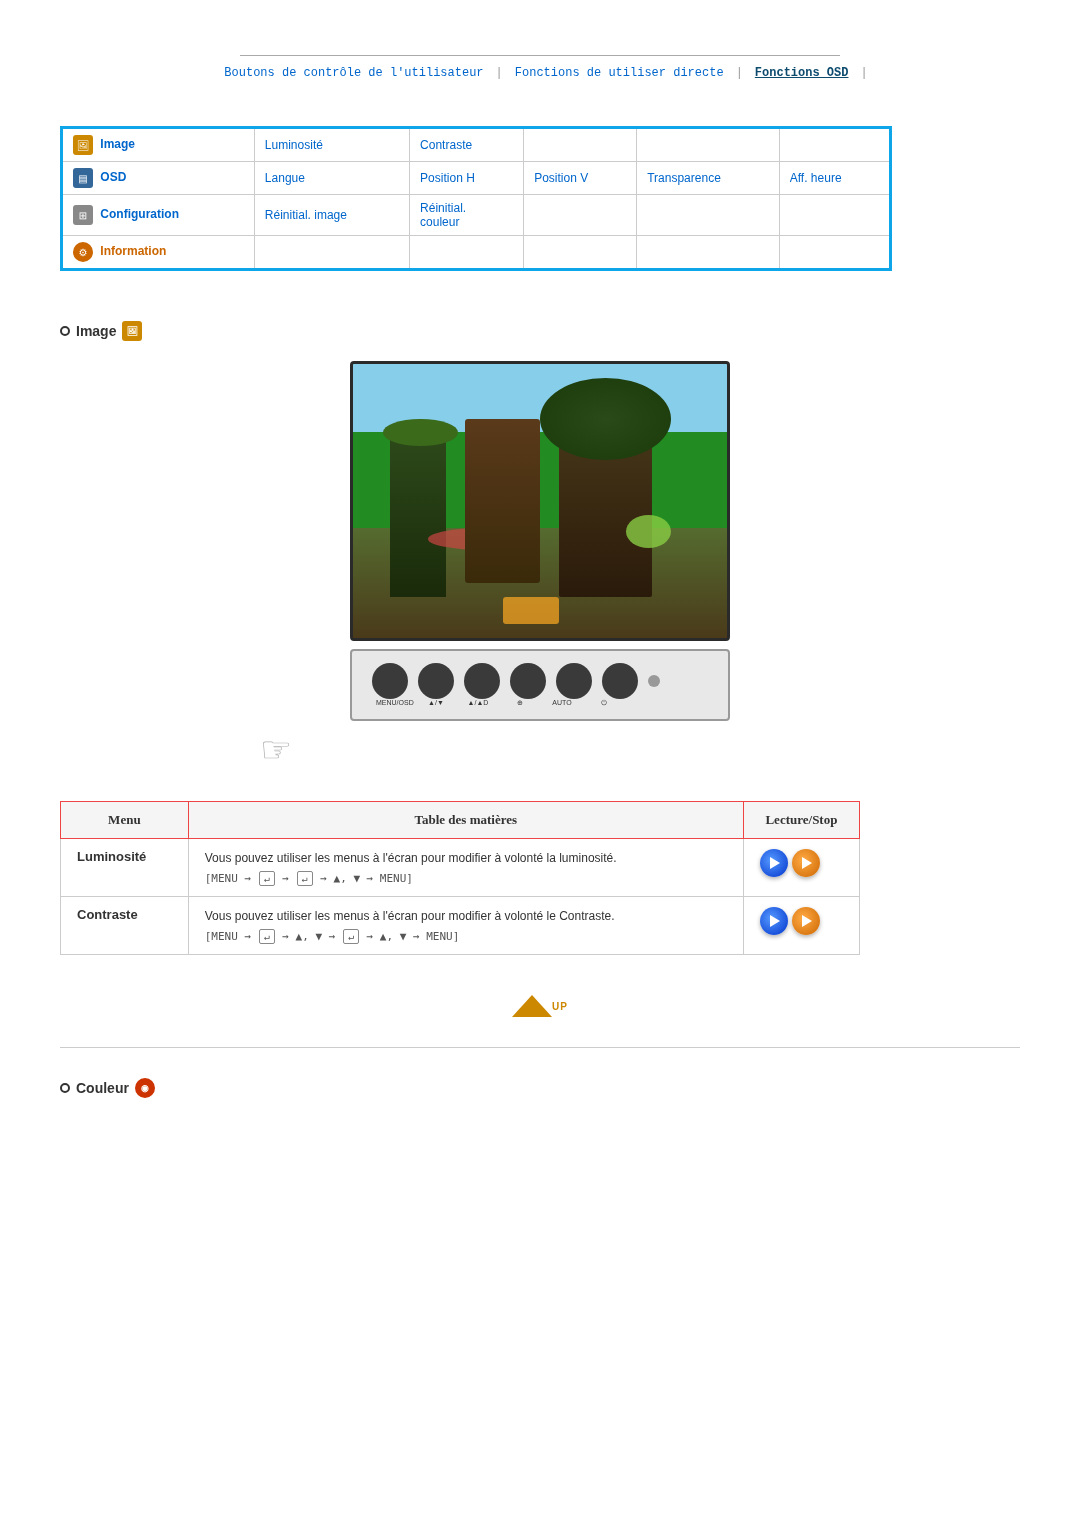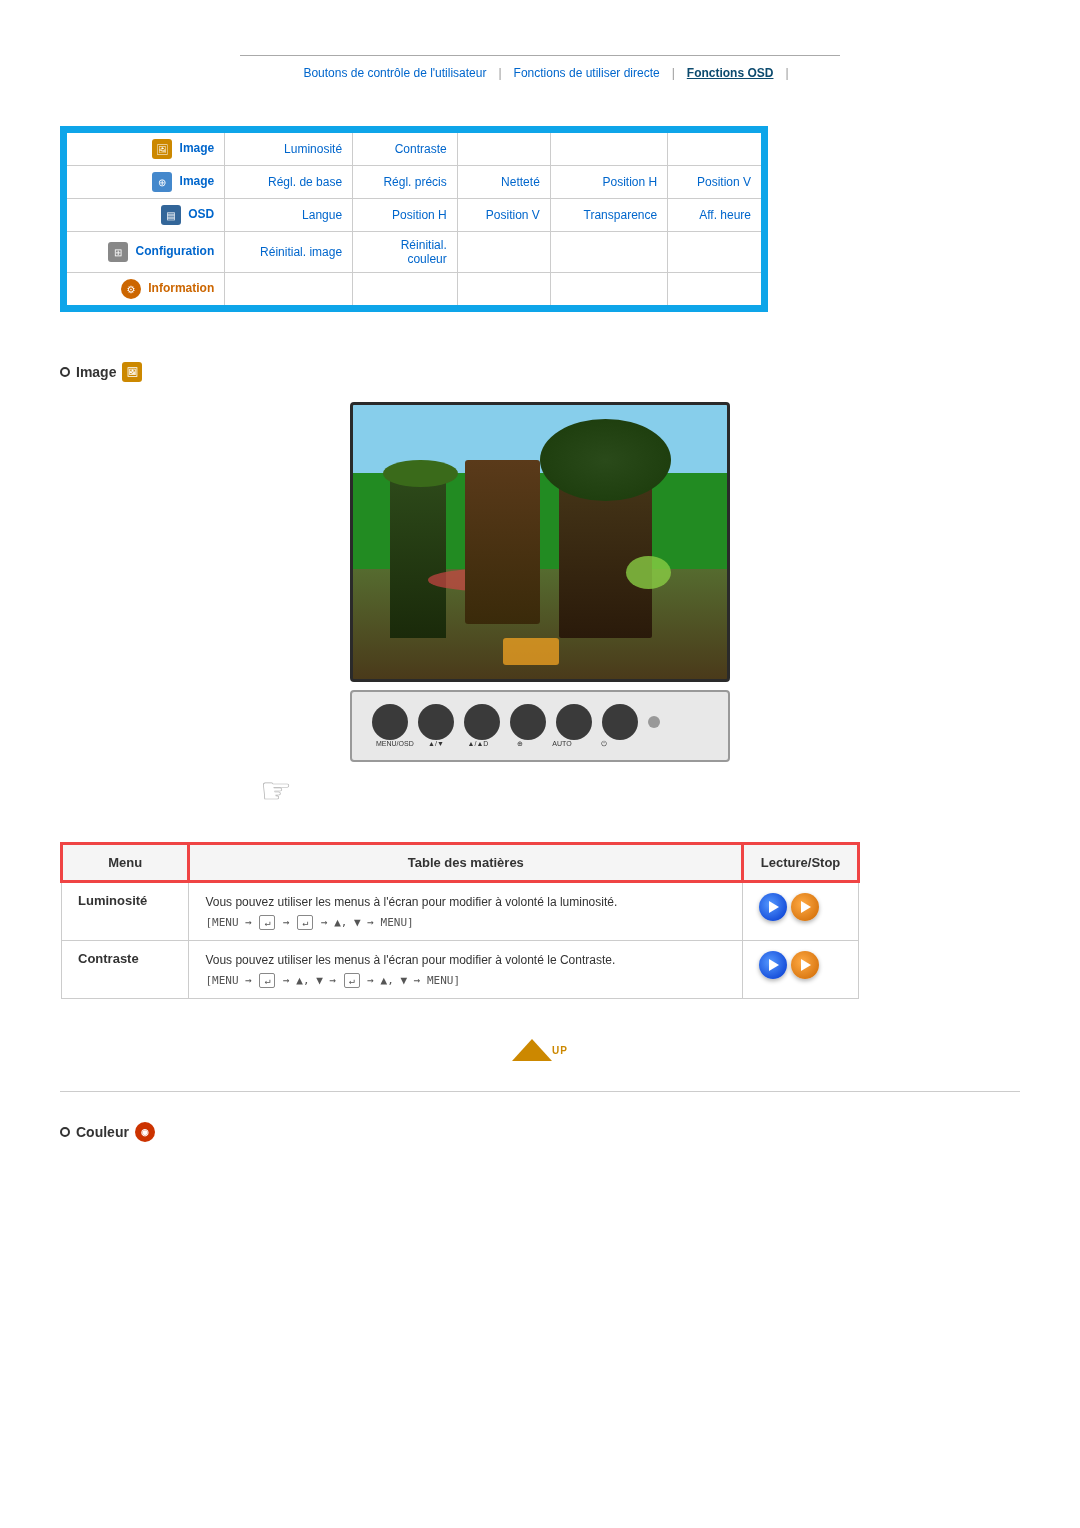--- a/index.html
+++ b/index.html
@@ -13,20 +13,21 @@
     }
 
     
     .top-nav {
       display: flex;
       justify-content: center;
       align-items: center;
       padding: 60px 0 20px 0;
       gap: 0;
       border-bottom: none;
+      font-family: Liberation Mono, monospace;
     }
     .nav-item {
       padding: 6px 12px;
       font-size: 12px;
       color: #0066cc;
       cursor: pointer;
       position: relative;
     }
     .nav-item.active {
       color: #0c4a6e;
@@ -37,23 +38,22 @@
       color: #999;
       font-size: 12px;
     }
 
     
     .menu-table-container {
       padding: 20px 60px;
     }
     .menu-table {
       border-collapse: collapse;
-      border: 7px solid #0ea5e9;
-      width: 708px;
-      text-align: right;
+      border: 3px solid #0ea5e9;
+      width: 832px;
     }
     .menu-table td {
       border: 1px solid #ccc;
       padding: 6px 10px;
       font-size: 12px;
       vertical-align: middle;
       white-space: nowrap;
     }
     .menu-icon {
       display: inline-flex;
@@ -213,22 +213,23 @@
     }
     .content-table {
       border-collapse: collapse;
       border: 1px solid #ccc;
       width: 800px;
     }
     .content-table th {
       padding: 10px 0;
       font-size: 13px;
       font-weight: bold;
-      border: 3px solid #ef4444;
+      border: 1px solid #ef4444;
       background: #f5f5f5;
+      font-family: Liberation Serif, serif;
     }
     .content-table td {
       padding: 10px 16px;
       font-size: 12px;
       border: 1px solid #ccc;
       vertical-align: top;
     }
     .row-label {
       font-weight: bold;
       font-size: 13px;
@@ -328,31 +329,20 @@
         <tr>
       <td>
         <span class="menu-icon icon-image">🖼</span>
         <span class="menu-label">Image</span>
       </td>
       <td><span class="menu-cell-item">Luminosité</span></td>
       <td><span class="menu-cell-item">Contraste</span></td>
       <td></td>
           <td></td>
           <td></td>
-    </tr>
-    <tr>
-      <td>
-        <span class="menu-icon icon-image2">⊕</span>
-        <span class="menu-label">Image</span>
-      </td>
-      <td><span class="menu-cell-item">Régl. de base</span></td>
-      <td><span class="menu-cell-item">Régl. précis</span></td>
-      <td><span class="menu-cell-item">Netteté</span></td>
-      <td><span class="menu-cell-item">Position H</span></td>
-      <td><span class="menu-cell-item">Position V</span></td>
     </tr>
     <tr>
       <td>
         <span class="menu-icon icon-osd">▤</span>
         <span class="menu-label">OSD</span>
       </td>
       <td><span class="menu-cell-item">Langue</span></td>
       <td><span class="menu-cell-item">Position H</span></td>
       <td><span class="menu-cell-item">Position V</span></td>
       <td><span class="menu-cell-item">Transparence</span></td>

